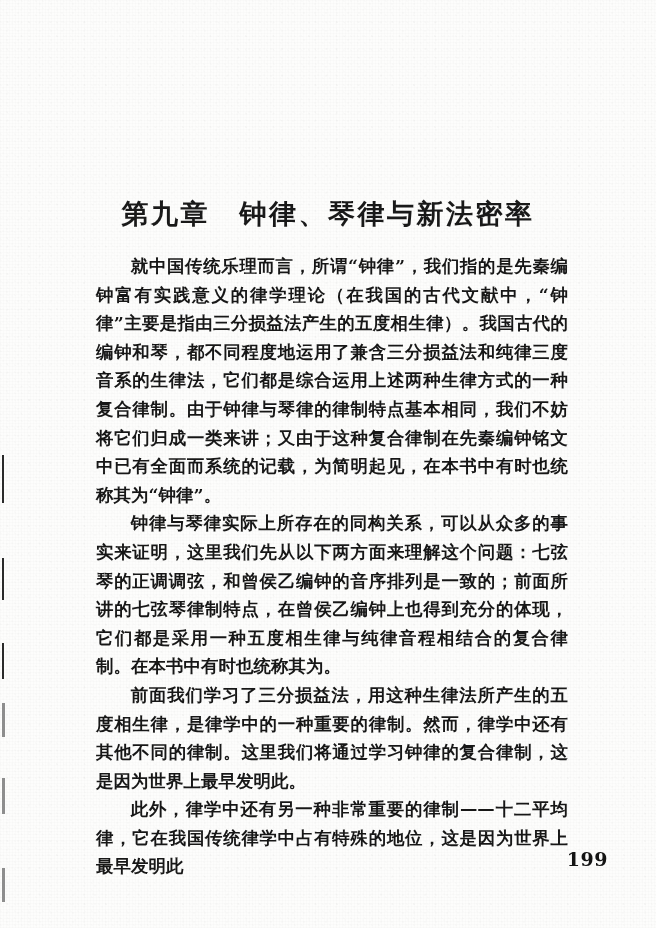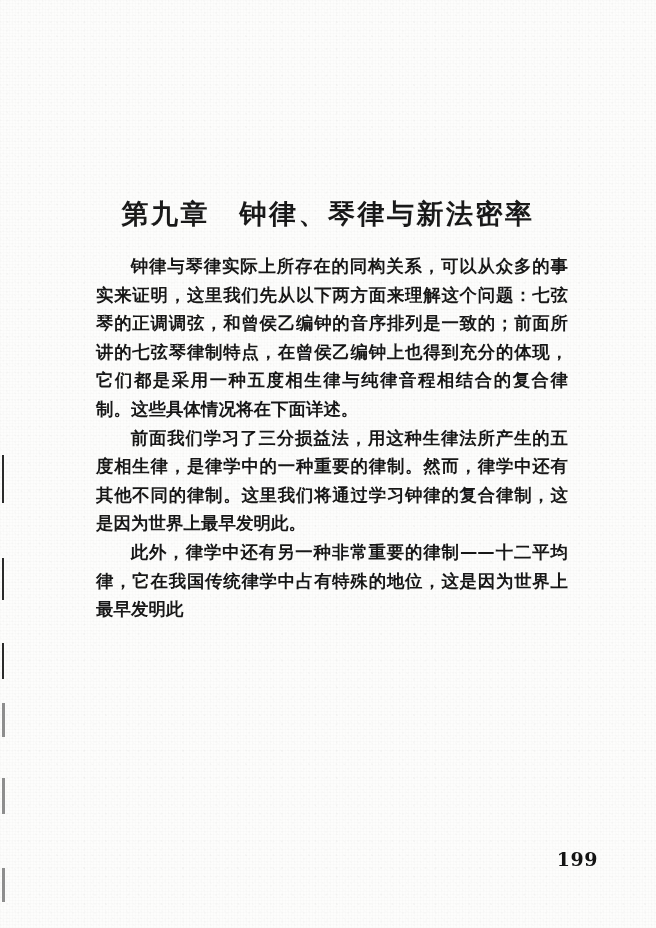--- a/index.html
+++ b/index.html
@@ -72,21 +72,21 @@
     margin: 0;
     text-indent: 2em;
     text-align: justify;
     text-align-last: left;
     word-break: break-all;
   }
 
   
   #page-number {
     position: absolute;
-    right: 58px;
+    right: 48px;
     top: 848px;
     font-family: "DejaVu Serif", "Liberation Serif", serif;
     font-size: 19px;
     font-weight: 700;
     color: #141414;
     letter-spacing: 0.5px;
   }
 
   
   #watermark {
@@ -130,21 +130,22 @@
       <div class="edge-mark" style="top: 558px; height: 42px;"></div>
       <div class="edge-mark" style="top: 643px; height: 36px;"></div>
       <div class="edge-mark soft" style="top: 703px; height: 34px;"></div>
       <div class="edge-mark soft" style="top: 778px; height: 36px;"></div>
       <div class="edge-mark soft" style="top: 868px; height: 34px;"></div>
     </div>
 
   <h1 id="chapter-title">第九章　钟律、琴律与新法密率</h1>
 
   <div id="body-text" style="color: rgb(23, 23, 23);">
-    <p>钟律与琴律实际上所存在的同构关系，可以从众多的事实来证明，这里我们先从以下两方面来理解这个问题：七弦琴的正调调弦，和曾侯乙编钟的音序排列是一致的；前面所讲的七弦琴律制特点，在曾侯乙编钟上也得到充分的体现，它们都是采用一种五度相生律与纯律音程相结合的复合律制。这些具体情况将在下面详述。</p>
+    <p>就中国传统乐理而言，所谓“钟律”，我们指的是先秦编钟富有实践意义的律学理论（在我国的古代文献中，“钟律”主要是指由三分损益法产生的五度相生律）。我国古代的编钟和琴，都不同程度地运用了兼含三分损益法和纯律三度音系的生律法，它们都是综合运用上述两种生律方式的一种复合律制。由于钟律与琴律的律制特点基本相同，我们不妨将它们归成一类来讲；又由于这种复合律制在先秦编钟铭文中已有全面而系统的记载，为简明起见，在本书中有时也统称其为“钟律”。</p>
+    <p>钟律与琴律实际上所存在的同构关系，可以从众多的事实来证明，这里我们先从以下两方面来理解这个问题：七弦琴的正调调弦，和曾侯乙编钟的音序排列是一致的；前面所讲的七弦琴律制特点，在曾侯乙编钟上也得到充分的体现，它们都是采用一种五度相生律与纯律音程相结合的复合律制。在本书中有时也统称其为。</p>
     <p>前面我们学习了三分损益法，用这种生律法所产生的五度相生律，是律学中的一种重要的律制。然而，律学中还有其他不同的律制。这里我们将通过学习钟律的复合律制，这是因为世界上最早发明此。</p>
     <p>此外，律学中还有另一种非常重要的律制——十二平均律，它在我国传统律学中占有特殊的地位，这是因为世界上最早发明此</p>
   </div>
 
   <div id="page-number">199</div>
 
   <div id="watermark">
     <span class="wm-cn" style="color: rgb(168, 166, 164);">歌谱简谱网</span>
     <span class="wm-url" style="color: rgb(217, 138, 90);">jianpu.cn</span>
   </div>

